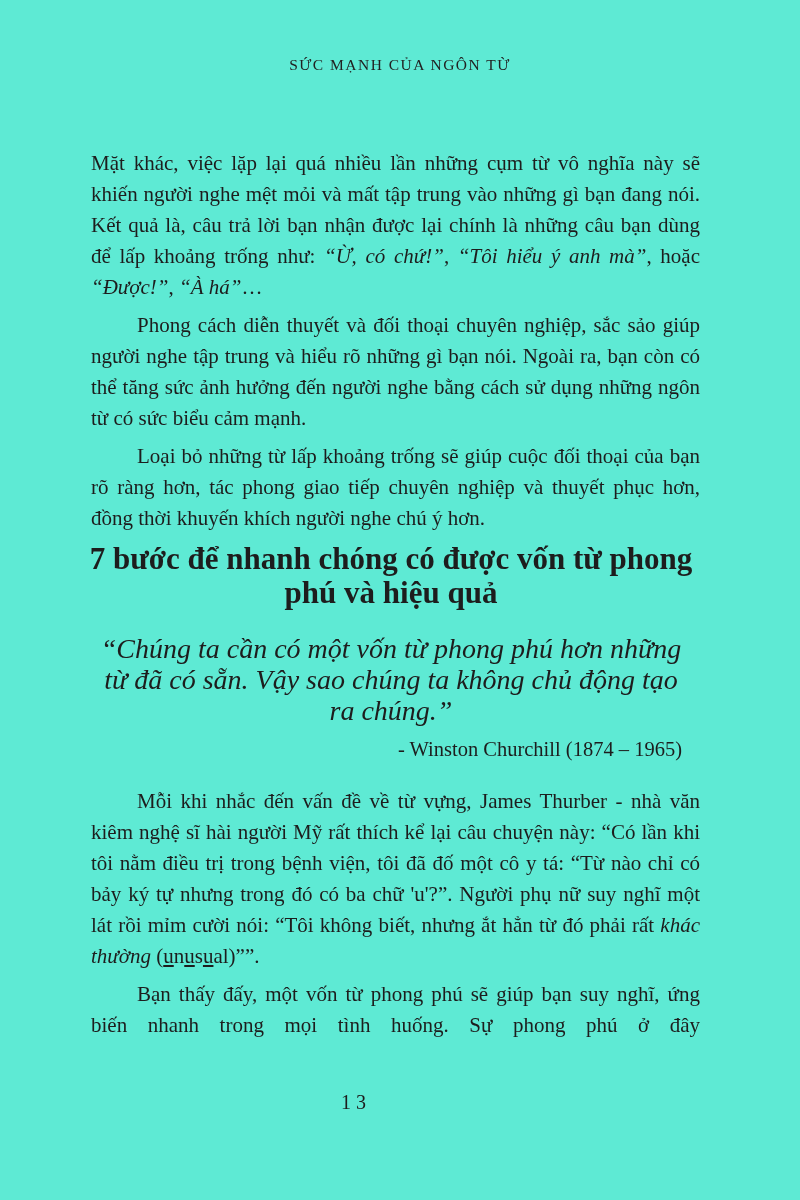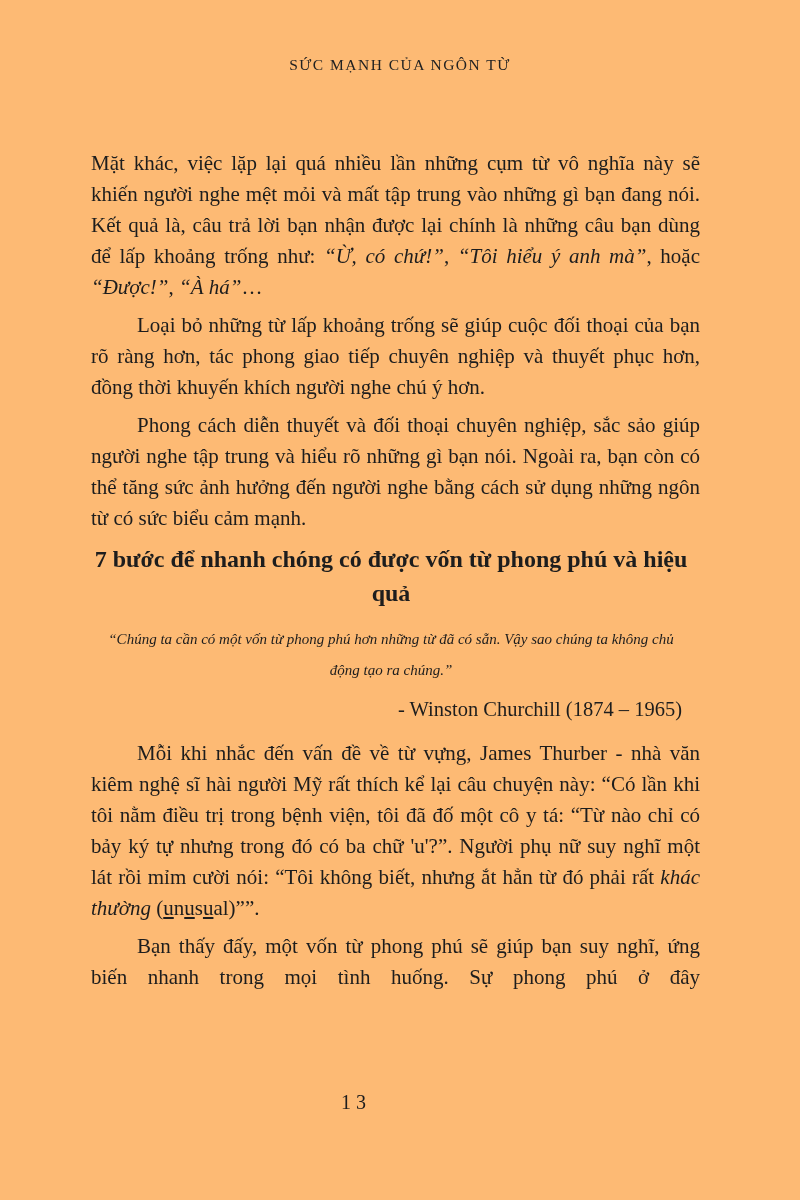--- a/index.html
+++ b/index.html
@@ -13,21 +13,21 @@
     font-family: "Liberation Serif", "DejaVu Serif", serif;
     color: #1d1d1d;
     -webkit-font-smoothing: antialiased;
   }
   .page {
     position: relative;
     width: 800px;
     height: 1200px;
     box-sizing: border-box;
     padding: 57px 100px 0 82px;
-    background: #fdba74;
+    background: #5eead4;
     overflow: hidden;
   }
   .running-head {
     position: absolute;
     top: 56px;
     left: 0;
     width: 800px;
     text-align: center;
     font-size: 15.5px;
     letter-spacing: 1.5px;
@@ -40,35 +40,35 @@
     font-size: 21px;
     line-height: 31px;
     text-align: justify;
     margin: 0 0 7px 9px;
   }
   .indent { text-indent: 46px; }
   .fill-last { text-align-last: justify; }
   .it { font-style: italic; }
   .ul { text-decoration: underline; text-underline-offset: 2px; }
   .section-heading {
-    font-size: 24px;
+    font-size: 31px;
     line-height: 34px;
     font-weight: 700;
     text-align: center;
-    margin: 8px 0 14px 0;
+    margin: 8px 0 23px 0;
     font-family: Liberation Serif, serif;
   }
   .quote {
     font-style: italic;
-    font-size: 15px;
+    font-size: 28px;
     line-height: 31px;
     text-align: center;
     margin: 0 14px 10px 14px;
   }
-  .attr-block { margin: 0 18px 15px 0; }
+  .attr-block { margin: 0 18px 23px 0; }
   .attr {
     text-align: right;
     font-size: 20.5px;
     line-height: 27px;
     margin: 0;
   }
   .page-number {
     position: absolute;
     top: 1091px;
     left: 0;
@@ -82,23 +82,23 @@
 <body>
 
 <div class="page">
 
   <div class="running-head">SỨC MẠNH CỦA NGÔN TỪ</div>
 
   <div class="content">
 
     <p class="body-text"><span>Mặt khác, việc lặp lại quá nhiều lần những cụm từ vô nghĩa này sẽ khiến người nghe mệt mỏi và mất tập trung vào những gì bạn đang nói. Kết quả là, câu trả lời bạn nhận được lại chính là những câu bạn dùng để lấp khoảng trống như: </span><span class="it">“Ừ, có chứ!”</span><span>, </span><span class="it">“Tôi hiểu ý anh mà”</span><span>, hoặc </span><span class="it">“Được!”</span><span>, </span><span class="it">“À há”</span><span>…</span></p>
 
+    <p class="body-text indent">Phong cách diễn thuyết và đối thoại chuyên nghiệp, sắc sảo giúp người nghe tập trung và hiểu rõ những gì bạn nói. Ngoài ra, bạn còn có thể tăng sức ảnh hưởng đến người nghe bằng cách sử dụng những ngôn từ có sức biểu cảm mạnh.</p>
+
     <p class="body-text indent">Loại bỏ những từ lấp khoảng trống sẽ giúp cuộc đối thoại của bạn rõ ràng hơn, tác phong giao tiếp chuyên nghiệp và thuyết phục hơn, đồng thời khuyến khích người nghe chú ý hơn.</p>
-
-    <p class="body-text indent">Phong cách diễn thuyết và đối thoại chuyên nghiệp, sắc sảo giúp người nghe tập trung và hiểu rõ những gì bạn nói. Ngoài ra, bạn còn có thể tăng sức ảnh hưởng đến người nghe bằng cách sử dụng những ngôn từ có sức biểu cảm mạnh.</p>
 
     <h2 class="section-heading">7 bước để nhanh chóng có được vốn từ phong phú và hiệu quả</h2>
 
     <p class="quote">“Chúng ta cần có một vốn từ phong phú hơn những từ đã có sẵn. Vậy sao chúng ta không chủ động tạo ra chúng.”</p>
 
     <div class="attr-block">
       <p class="attr">- Winston Churchill (1874 – 1965)</p>
     </div>
 
     <p class="body-text indent"><span>Mỗi khi nhắc đến vấn đề về từ vựng, James Thurber - nhà văn kiêm nghệ sĩ hài người Mỹ rất thích kể lại câu chuyện này: “Có lần khi tôi nằm điều trị trong bệnh viện, tôi đã đố một cô y tá: “Từ nào chỉ có bảy ký tự nhưng trong đó có ba chữ 'u'?”. Người phụ nữ suy nghĩ một lát rồi mỉm cười nói: “Tôi không biết, nhưng ắt hẳn từ đó phải rất </span><span class="it">khác thường</span><span> (</span><span class="ul">u</span><span>n</span><span class="ul">u</span><span>s</span><span class="ul">u</span><span>al</span><span>)””.</span></p>

